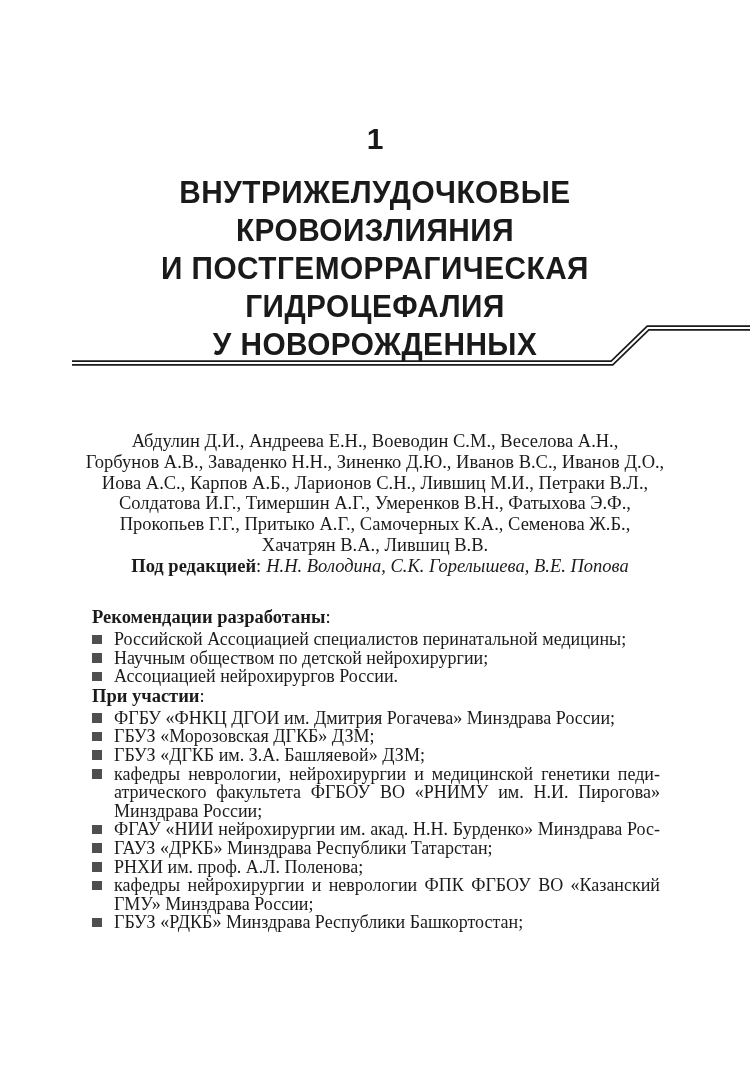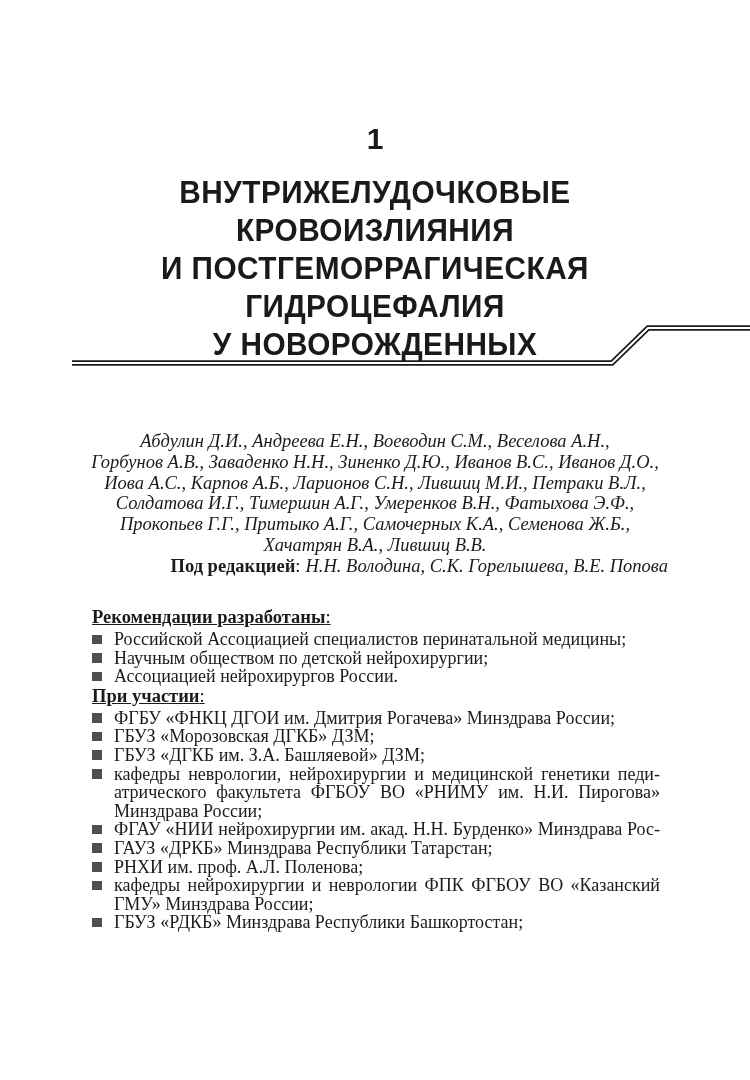--- a/index.html
+++ b/index.html
@@ -28,30 +28,30 @@
     color: #1a1a1a;
     transform: scaleX(0.96); transform-origin: 50% 0;
   }
   .rule-svg { position: absolute; top: 320px; left: 0; width: 750px; height: 50px; }
   
   .authors-block {
     position: absolute; top: 431px; left: 82px; width: 586px;
     font-size: 18.5px; line-height: 20.8px;
     text-align: center;
   }
-  .author-line { font-style: italic; }
-  .editor-line { text-align: right; padding-left: 10px; }
+  .author-line { }
+  .editor-line { text-align: center; padding-left: 10px; }
   .editor-label { font-weight: bold; font-style: normal; }
   .editor-colon { font-weight: normal; }
   .editor-names { font-style: italic; margin-left: 5px; }
   
   .sections { position: absolute; top: 607px; left: 92px; width: 568px; }
   .section + .section { margin-top: 0; }
   .section-heading {
-    font-size: 18.5px; line-height: 21px; margin-bottom: 2px; text-decoration: underline;
+    font-size: 18.5px; line-height: 21px; margin-bottom: 2px;
   }
   .section-heading .h-label { font-weight: bold; }
   .bullet-item {
     position: relative;
     padding-left: 22px;
     font-size: 18px; line-height: 18.6px;
   }
   .bullet-square {
     position: absolute; left: 0; top: 4.5px;
     width: 9.5px; height: 9.5px;

